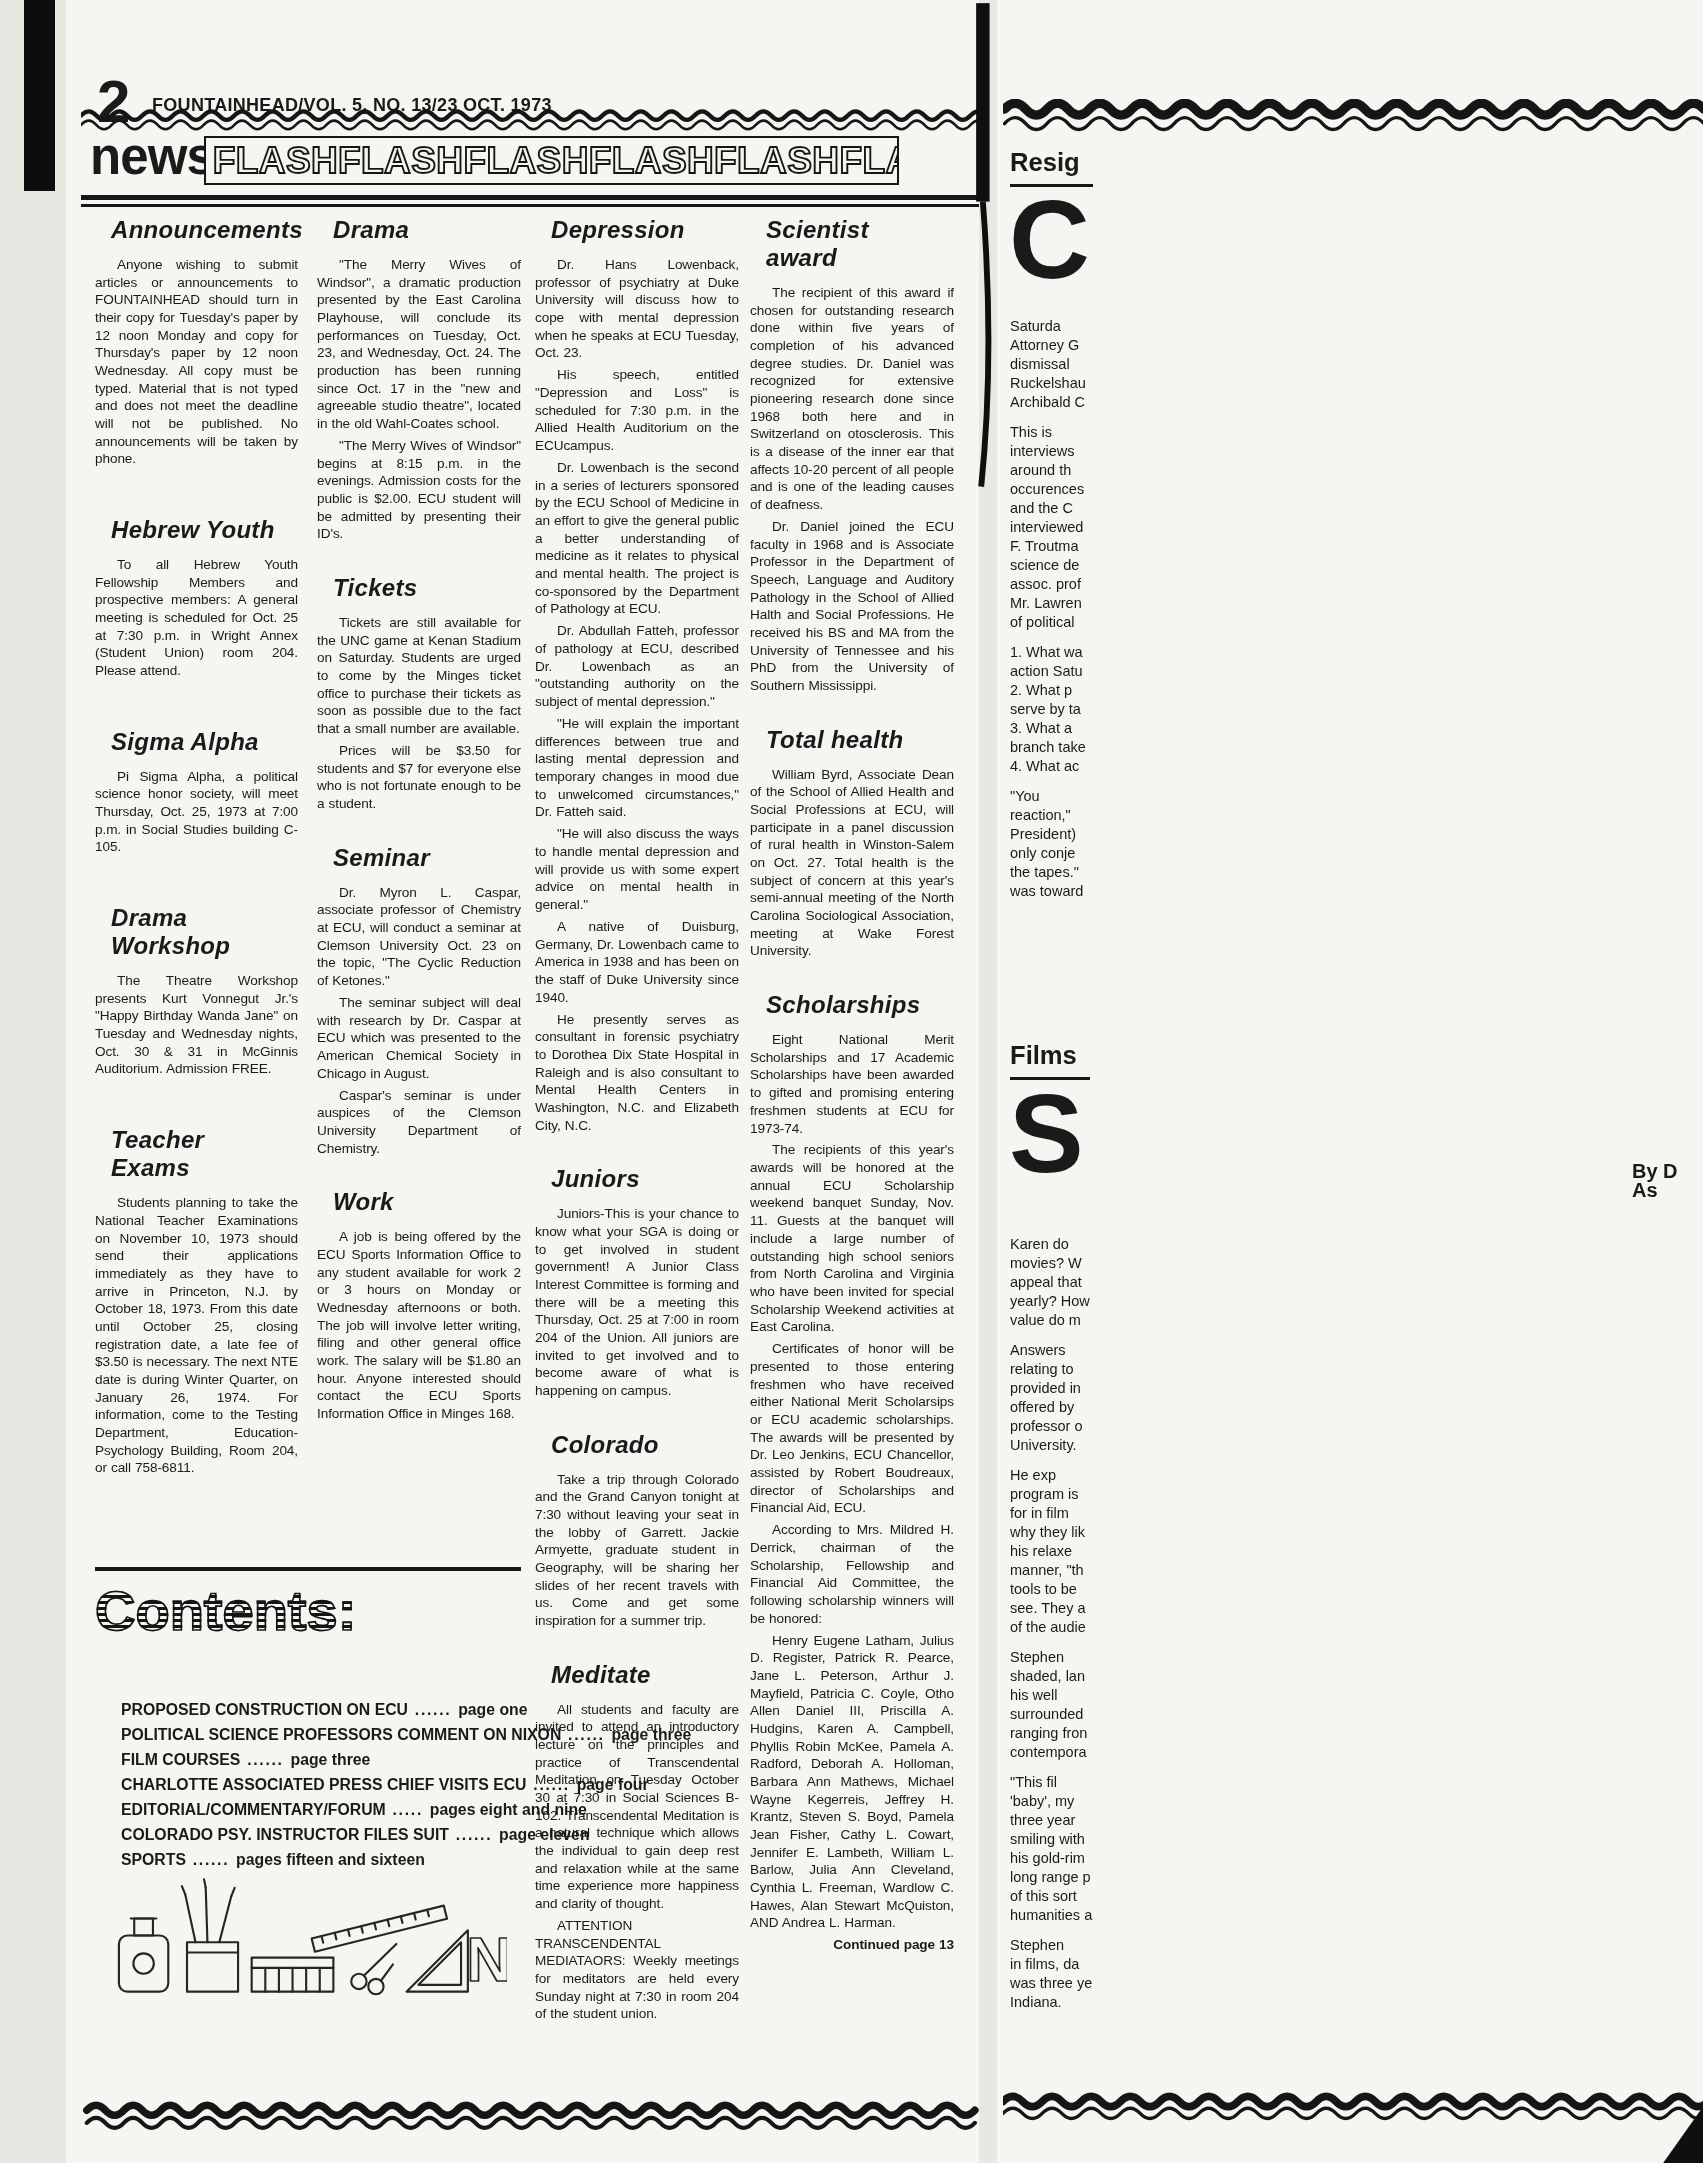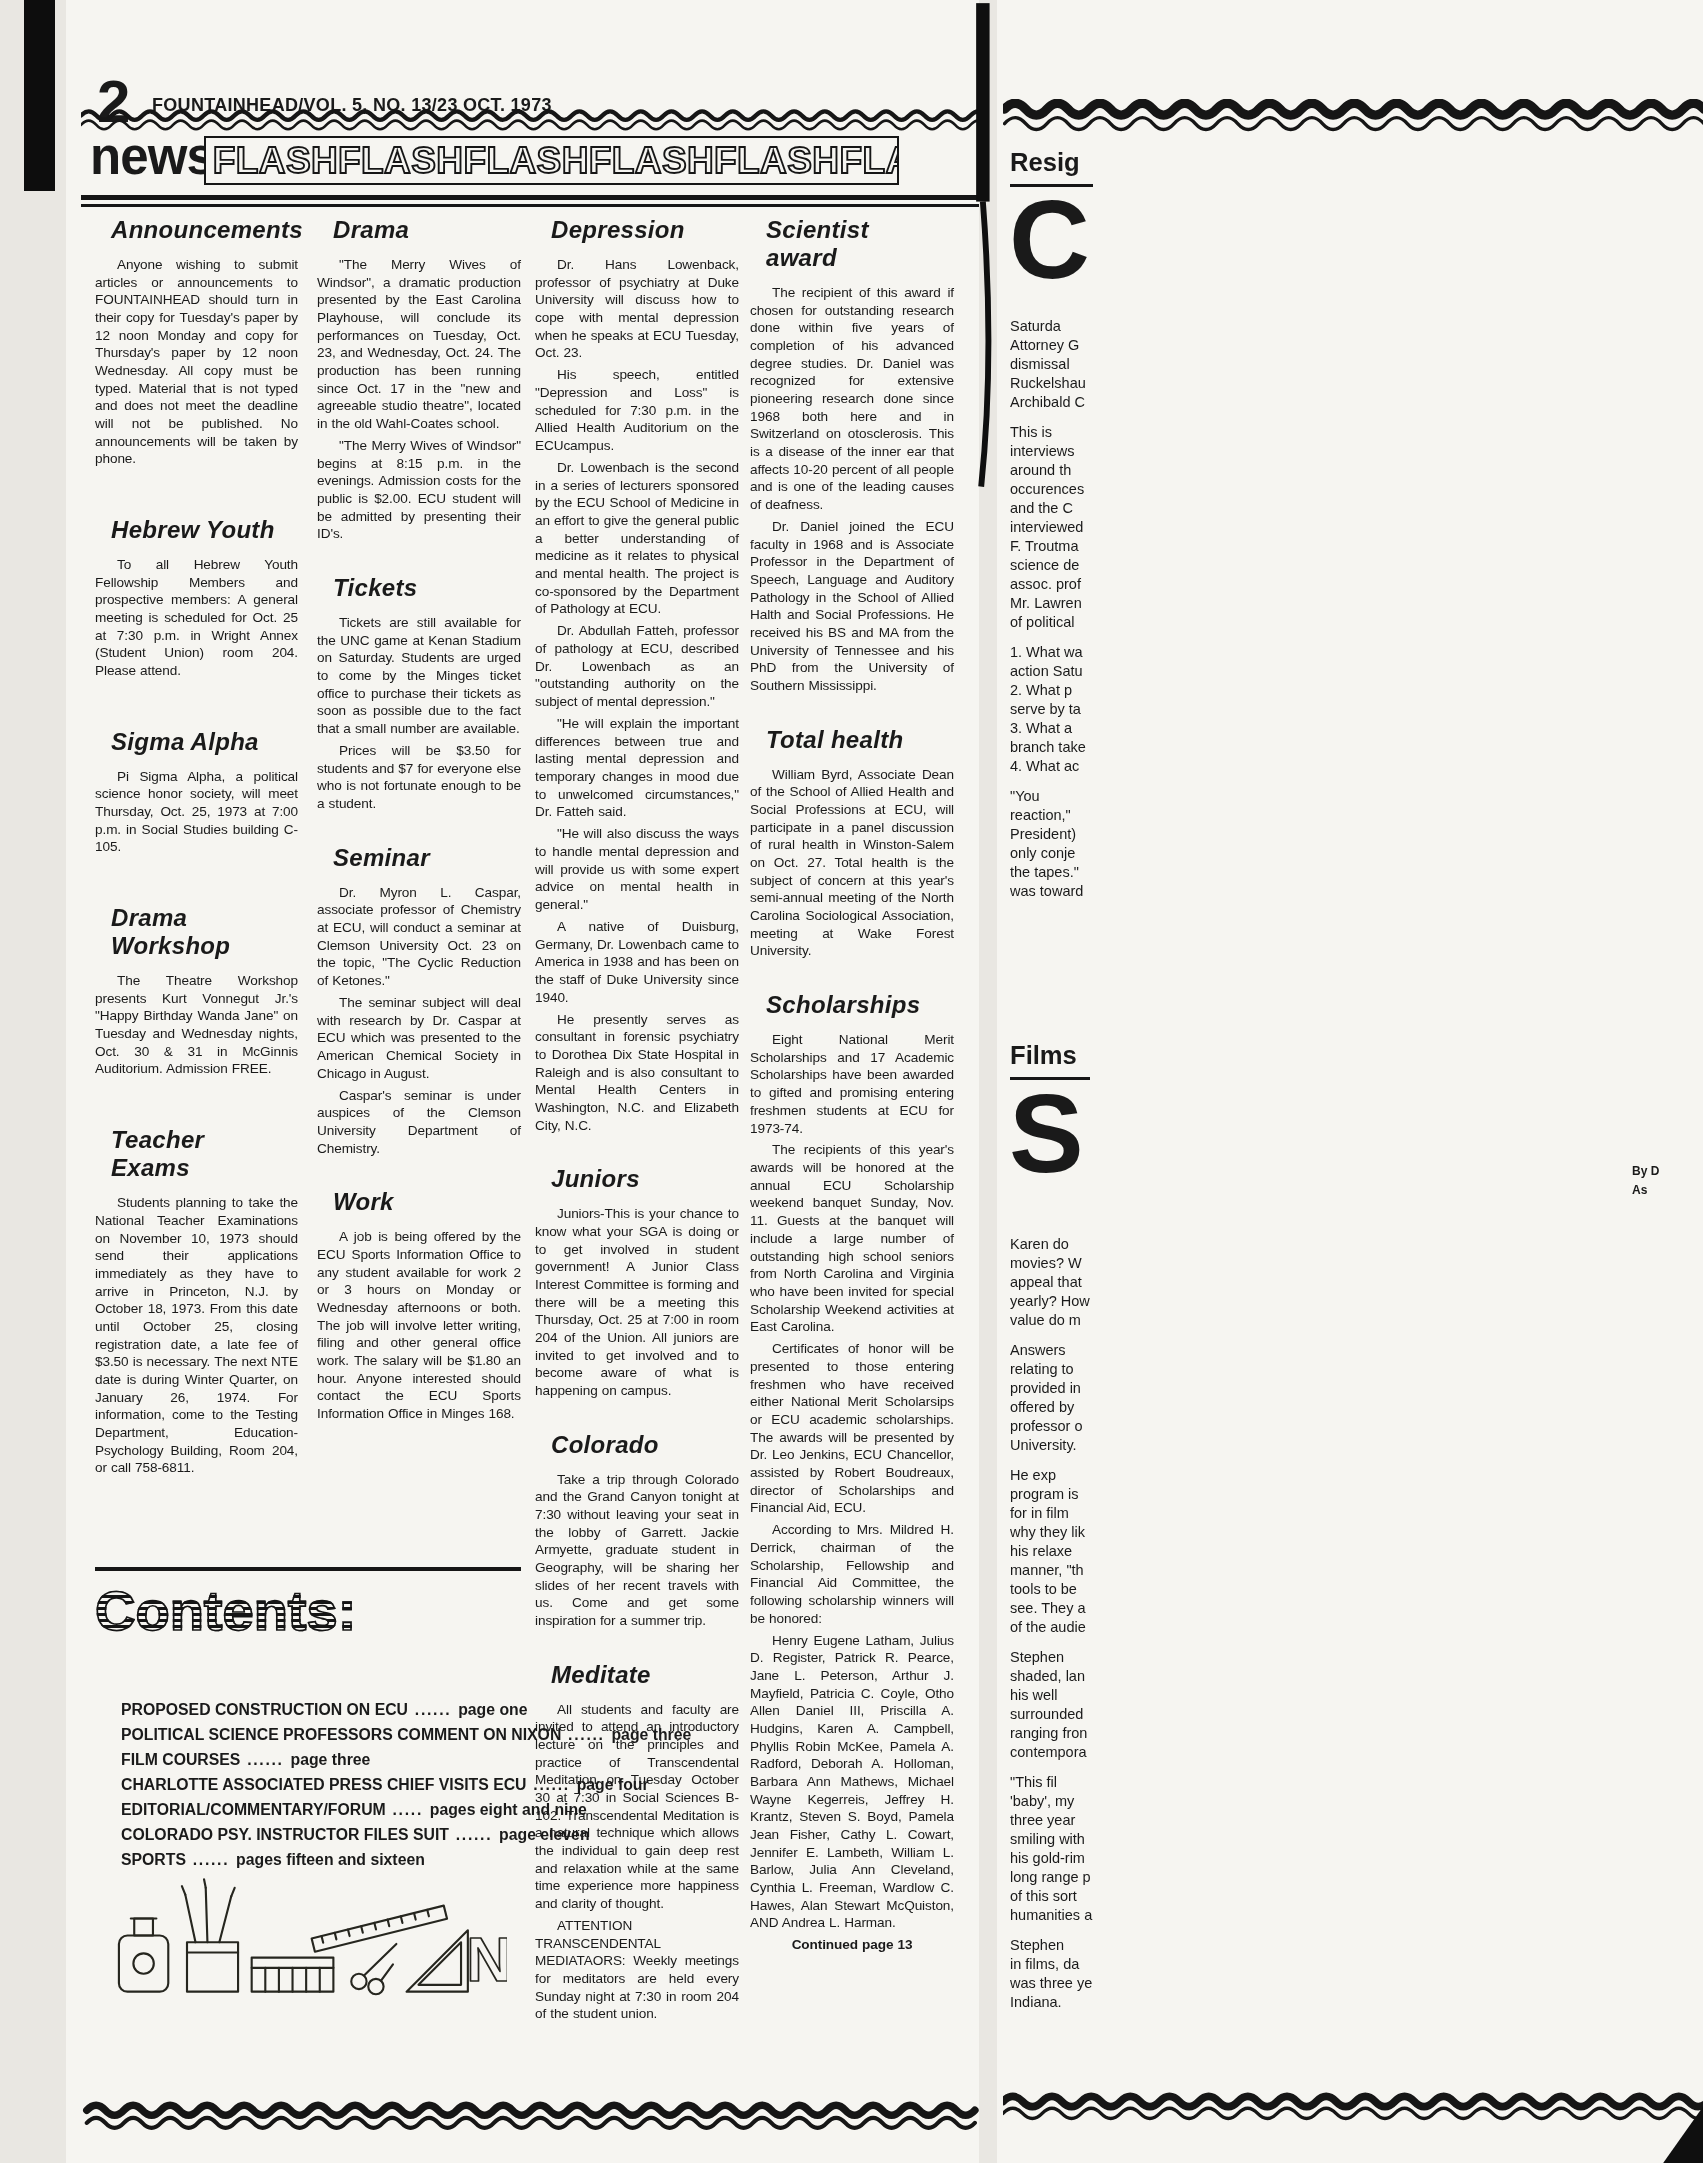--- a/index.html
+++ b/index.html
@@ -37,21 +37,21 @@
   
   .col{position:absolute;top:216px}
   .col1{left:95px;width:203px}
   .col2{left:317px;width:204px}
   .col3{left:535px;width:204px}
   .col4{left:750px;width:204px}
   .article-title{font-size:24px;font-weight:700;font-style:italic;margin:31px 16px 12px;letter-spacing:0.3px}
   .col1 .article-title{margin-top:48px}
   .article:first-child .article-title{margin-top:0 !important}
   .article-para{font-size:13.6px;line-height:1.3;text-align:justify;text-indent:22px;margin-bottom:4.3px;word-spacing:0.4px;letter-spacing:-0.1px}
-  .continued{font-weight:700;text-indent:0;text-align:center}
+  .continued{font-weight:700;text-indent:0;text-align:right}
 
   
   .contents-rule{position:absolute;left:95px;top:1567px;width:426px;height:4.3px;background:#161616}
   .contents-title{position:absolute;left:95px;top:1583px;font-size:56px;font-weight:900;line-height:1;color:#151515}
   @supports (-webkit-background-clip: text){
     .contents-title{background-image:repeating-linear-gradient(180deg,#151515 0 3.4px,#f6f5f1 3.4px 6px);
       -webkit-background-clip:text;background-clip:text;color:transparent;-webkit-text-stroke:1.7px #151515}
   }
   .contents-list{position:absolute;left:121px;top:1697px;width:579px;list-style:none}
   .contents-item{font-size:15.8px;font-weight:700;line-height:25px;white-space:nowrap}
@@ -61,21 +61,21 @@
   
   .page-curl{position:absolute;left:961px;top:0}
 
   
   .rp-heading{position:absolute;left:1010px;font-size:25.6px;font-weight:800;border-bottom:3.4px solid #161616;padding:0 13.6px 6.8px 0}
   #rp-resig{top:148px}
   #rp-films{top:1041px}
   .rp-bigletter{position:absolute;left:1009px;font-size:112px;font-weight:900;line-height:1}
   #rp-c{top:184px}
   #rp-s{top:1078px}
-  .rp-byline{position:absolute;left:1632px;top:1162px;font-size:12px;font-weight:700;line-height:19px}
+  .rp-byline{position:absolute;left:1632px;top:1162px;font-size:20px;font-weight:700;line-height:19px}
   .rp-fragments{position:absolute;left:1010px;width:692px}
   #rp-frag-top{top:317px}
   #rp-frag-bottom{top:1235px}
   .frag-group{margin-bottom:11px}
   .frag-line{font-size:14.5px;line-height:19px;white-space:nowrap}
   .corner-wedge{position:absolute;left:1663px;top:2102px}
 </style>
 </head>
 <body>
 

